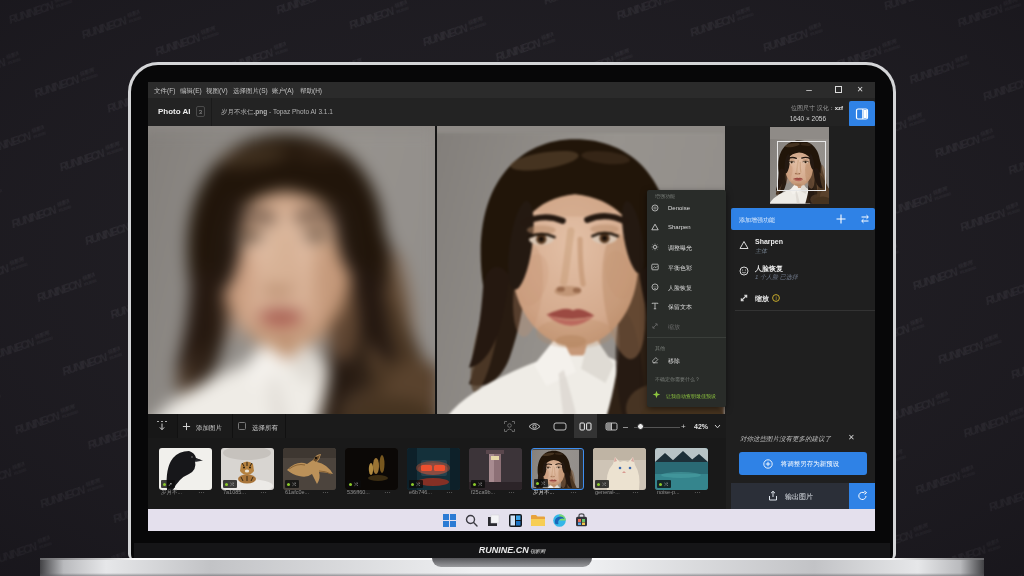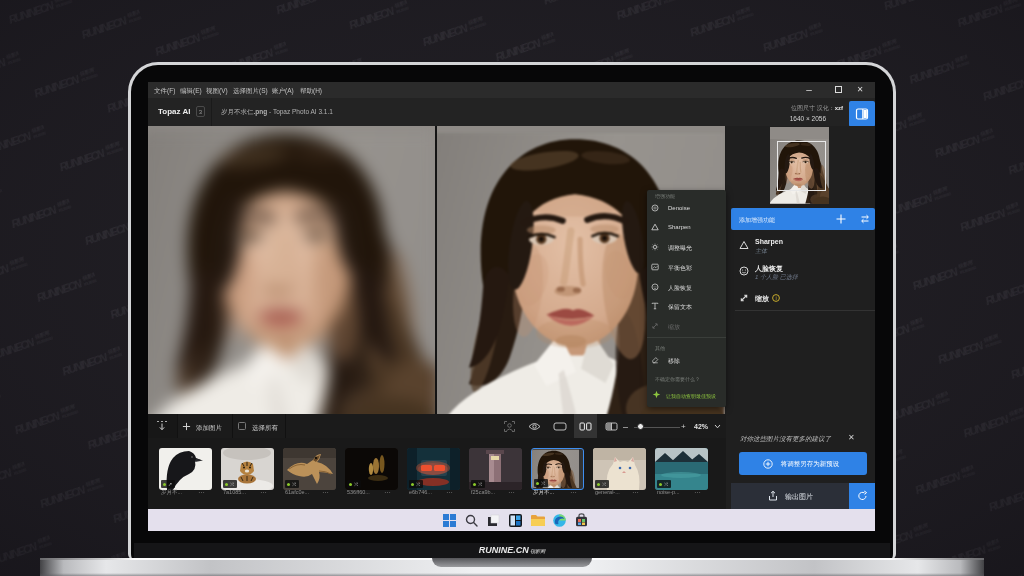--- a/index.html
+++ b/index.html
@@ -170,21 +170,21 @@
     <span class="mi" style="left:32px">编辑(E)</span>
     <span class="mi" style="left:58px">视图(V)</span>
     <span class="mi" style="left:85px">选择图片(S)</span>
     <span class="mi" style="left:124px">账户(A)</span>
     <span class="mi" style="left:152px">帮助(H)</span>
     <span class="wctl" style="left:652px;font-size:10px">–</span>
     <span class="wctl" style="left:681px"><span style="display:inline-block;width:7px;height:7px;border:1px solid #dcdcdc;margin-top:4px"></span></span>
     <span class="wctl" style="left:703px;font-size:8px">✕</span>
   </div>
   <div id="tabbar">
-    <span class="abs" style="left:10px;top:9px;font-size:8px;font-weight:bold;color:#ececec">Topaz AI</span>
+    <span class="abs" style="left:10px;top:9px;font-size:8px;font-weight:bold;color:#ececec">Photo AI</span>
     <span class="abs" style="left:48px;top:8px;width:9px;height:11px;border:1px solid #4a4a4a;border-radius:2px;color:#9a9a9a;font-size:6px;text-align:center;line-height:11px">3</span>
     <span class="abs" style="left:63px;top:0;width:1px;height:28px;background:#1a1a1a"></span>
     <span class="abs" style="left:73px;top:10px;font-size:6.5px;color:#b2b2b2">岁月不求仁<span style="font-weight:bold">.png</span> - Topaz Photo AI 3.1.1</span>
     <span class="abs" style="right:32px;top:6px;font-size:6px;color:#9a9a9a;text-align:right">位图尺寸 汉化：<b style="color:#e8e8e8">xzf</b></span>
     <span class="abs" style="right:49px;top:16.5px;font-size:6.5px;color:#d5d5d5;text-align:right">1640 × 2056</span>
     <span class="abs" style="left:701px;top:3px;width:26px;height:26px;background:#2f82e6;border-radius:2px">
       <svg width="26" height="26" viewBox="0 0 26 26">
           <g stroke="#fff" fill="none" stroke-width="1.2">
             <rect x="7.5" y="8" width="11" height="10" rx="1.5"></rect>
             <line x1="13.8" y1="8" x2="13.8" y2="18"></line>

